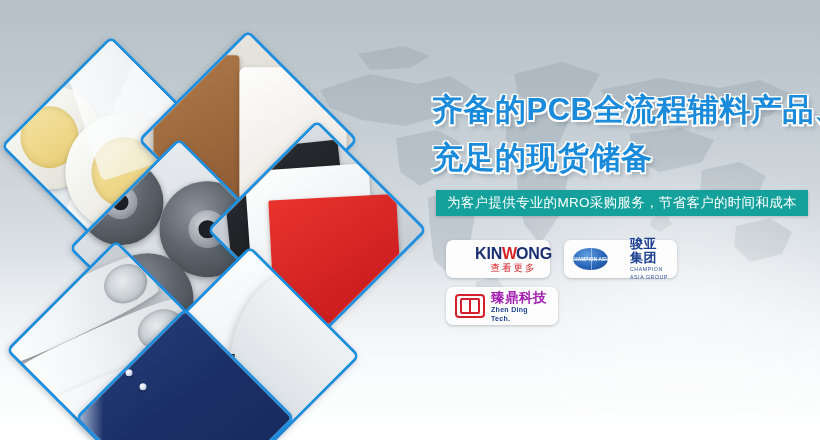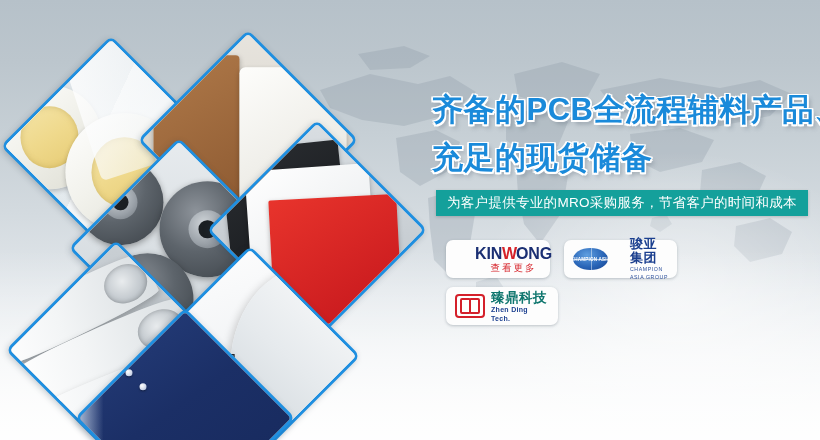--- a/index.html
+++ b/index.html
@@ -349,21 +349,21 @@
     content: "";
     position: absolute; left: 3px; top: 2px; width: 7px; height: 12px;
     border: 2px solid #d4202a; border-radius: 2px;
   }
   .zd-mark::after {
     content: "";
     position: absolute; right: 3px; top: 2px; width: 7px; height: 12px;
     border: 2px solid #d4202a; border-radius: 2px;
   }
   .zd-text { display: flex; flex-direction: column; }
-  .zd-cn { font-size: 13.5px; font-weight: 700; color: #0f766e; line-height: 15px; letter-spacing: .5px; }
+  .zd-cn { font-size: 13.5px; font-weight: 700; color: #a21caf; line-height: 15px; letter-spacing: .5px; }
   .zd-en { font-size: 7px; font-weight: 700; color: #1b3f8f; letter-spacing: .3px; line-height: 9px; }
 
   
   .more-link {
     position: absolute;
     left: 684px; top: 313px;
     font-size: 16px;
     color: #eef2f5;
     letter-spacing: .5px;
     text-shadow: 1px 1px 2px rgba(80,95,110,.55);

